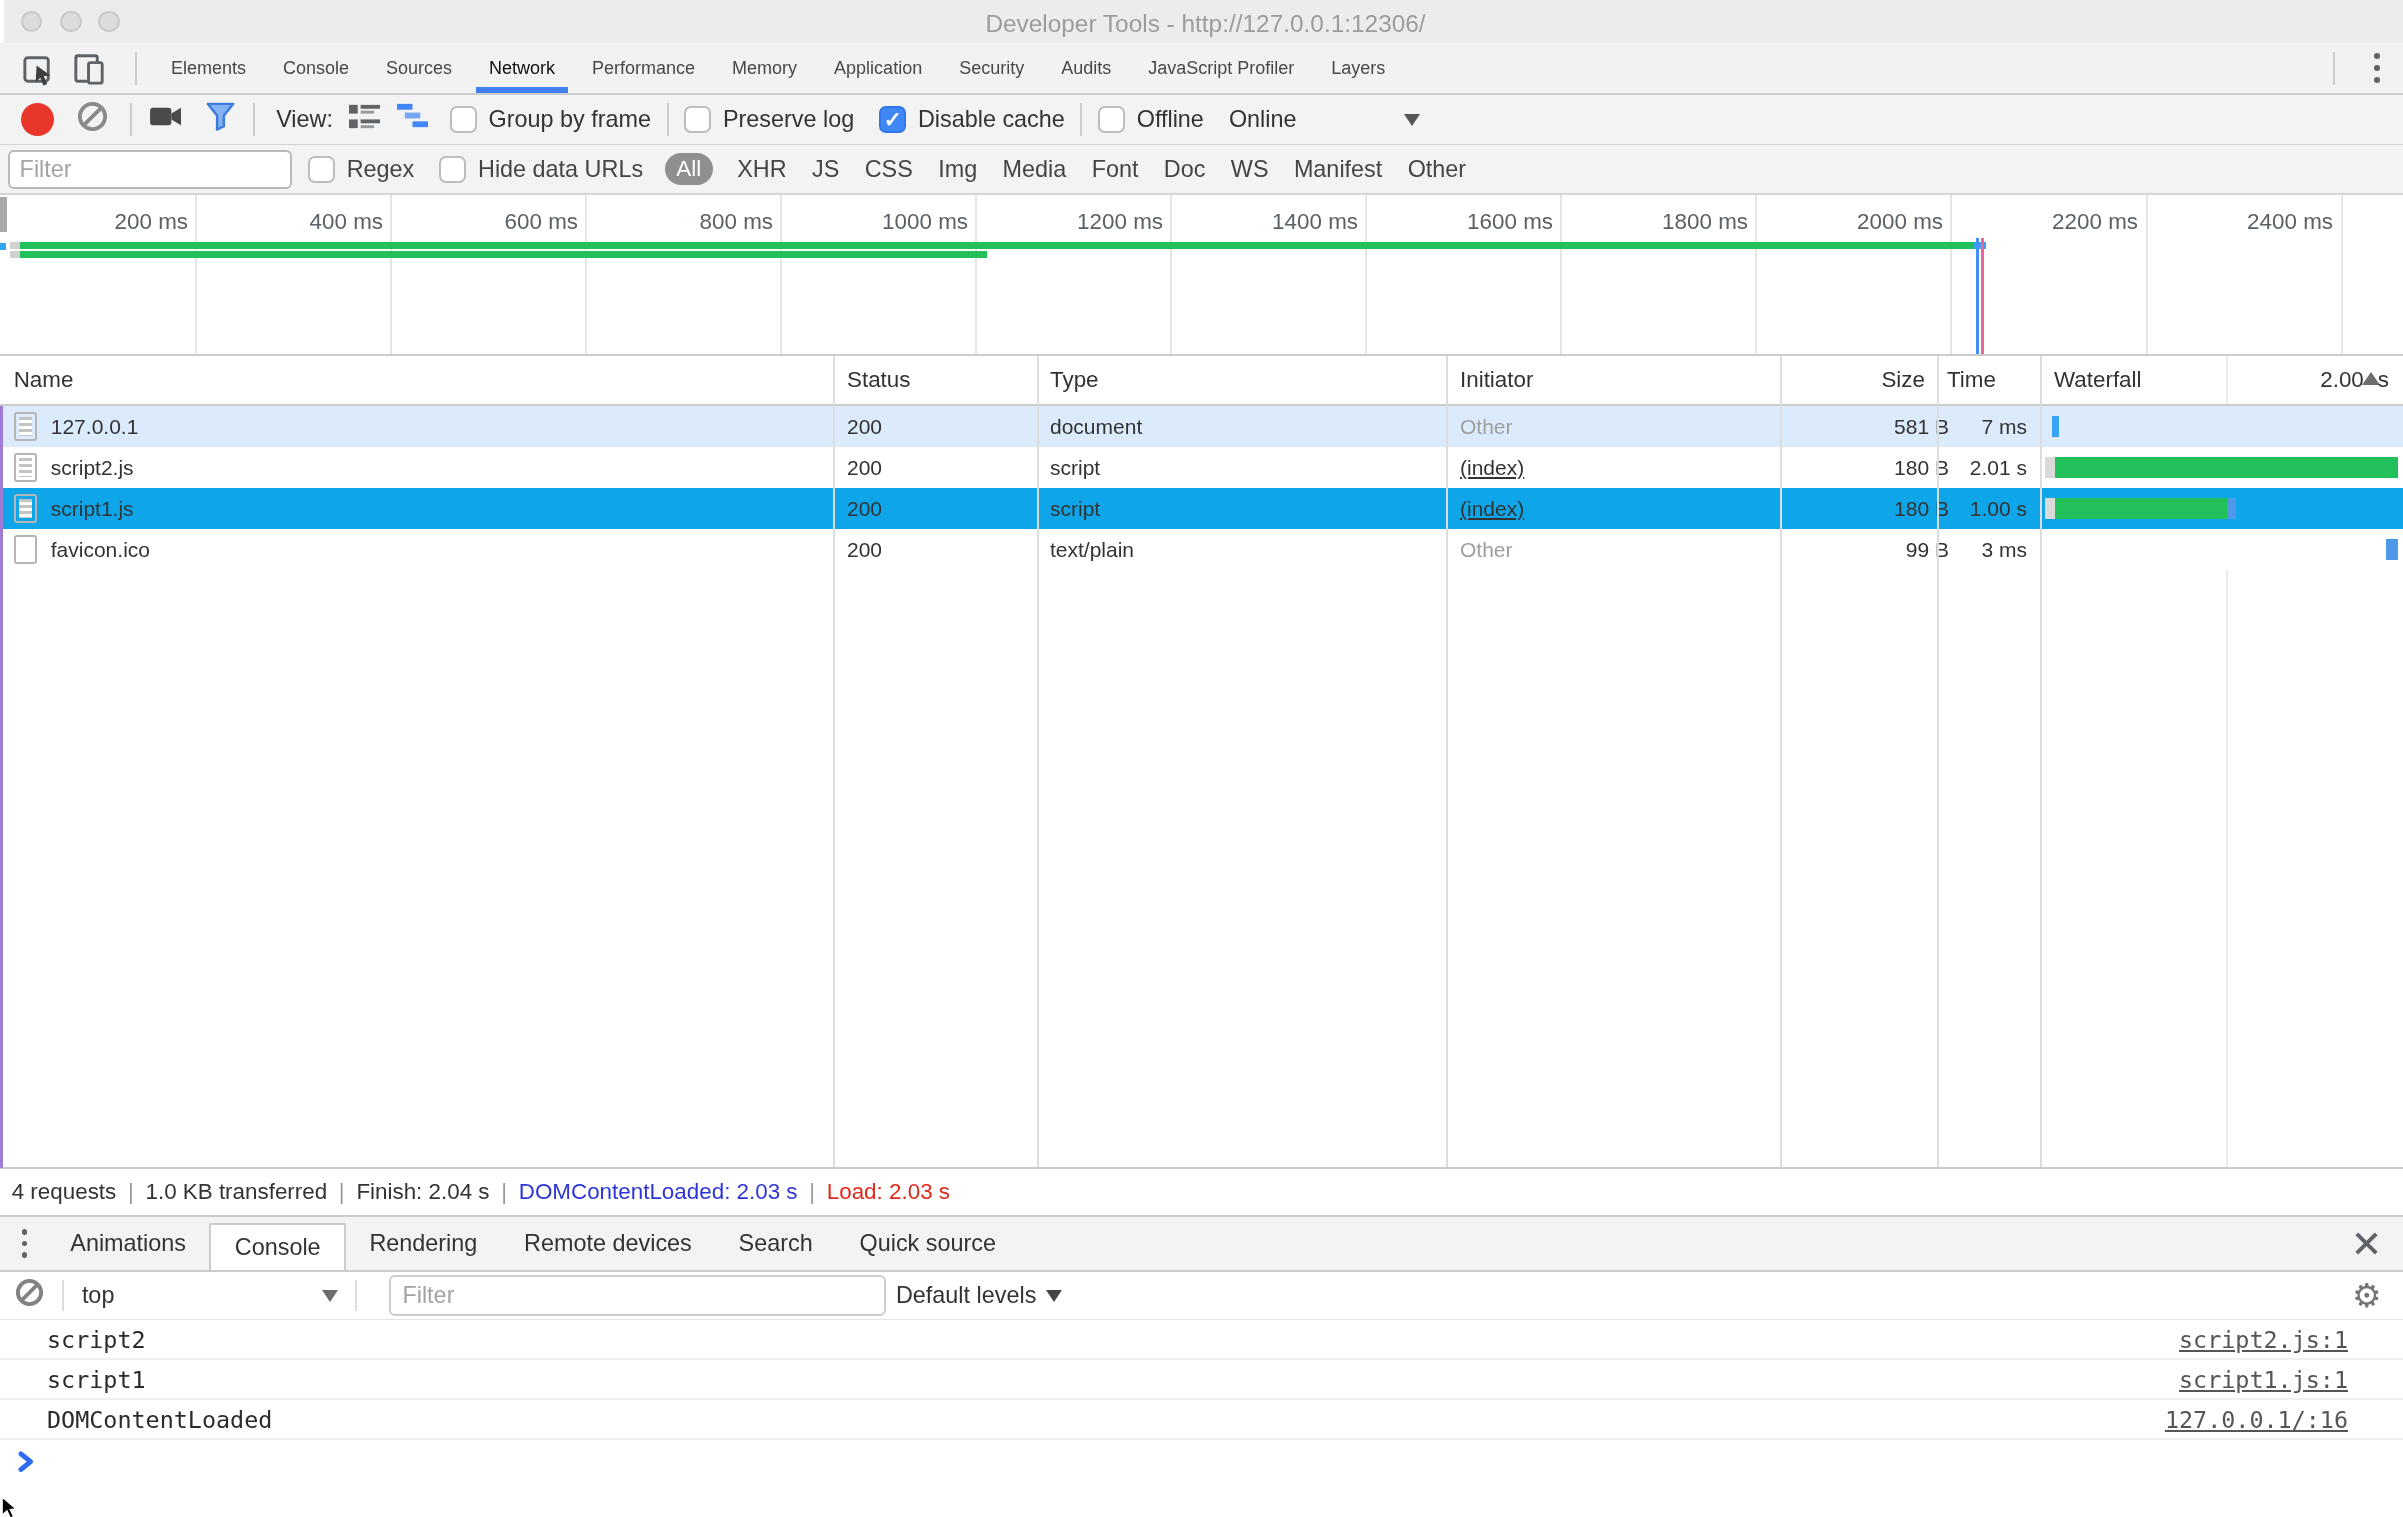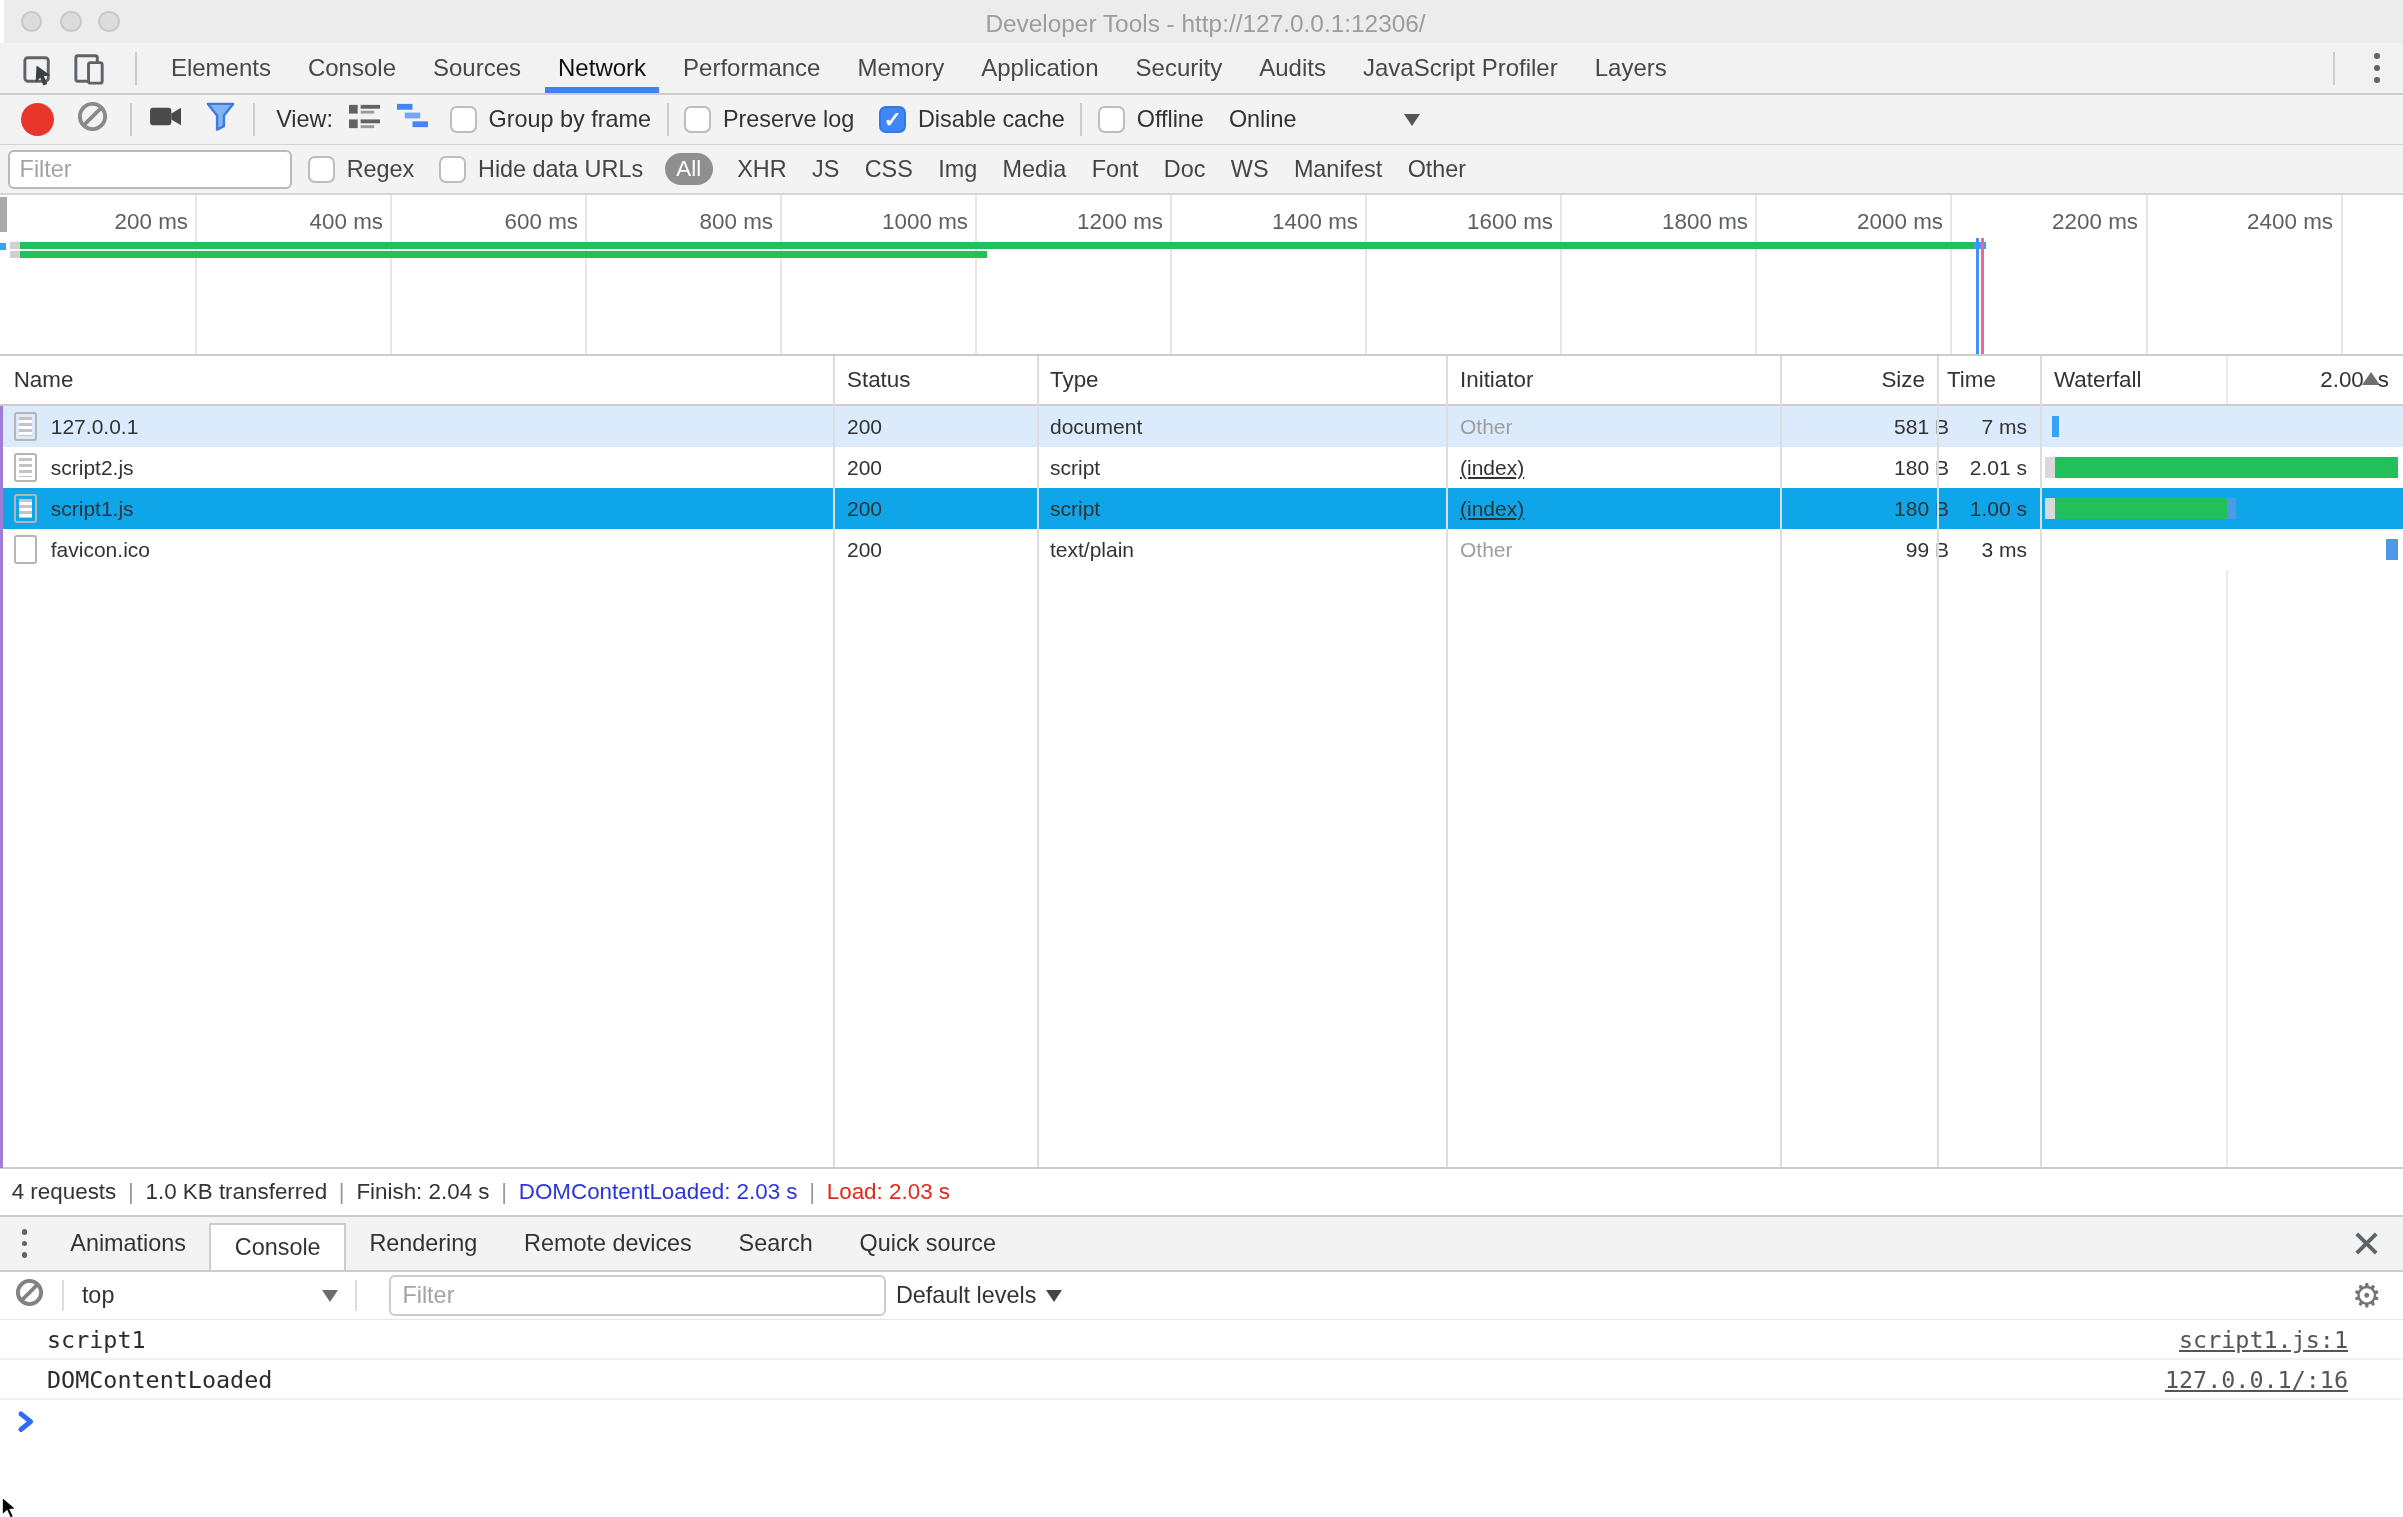--- a/index.html
+++ b/index.html
@@ -14,21 +14,21 @@
            background:#dcdcdc;border:2px solid #c8c8c8;box-sizing:border-box;}
   .t1{left:16.6px;} .t2{left:56px;} .t3{left:94px;}
   .title-text{position:absolute;left:0;right:0;top:0;height:43px;line-height:47px;
               text-align:center;font-size:24.4px;color:#9c9c9c;}
 
   
   .tabbar{position:absolute;left:0;top:43px;width:2403px;height:52px;background:#f2f2f2;
           border-bottom:2px solid #ccc;box-sizing:border-box;display:flex;align-items:center;}
   .tb-icons{display:flex;align-items:center;padding-left:17.6px;flex:none;}
   .tb-icon{width:43px;height:43px;display:flex;align-items:center;justify-content:center;margin-right:7.8px;}
-  .main-tab{position:relative;padding:0 18.5px;font-size:24px;color:#484848;height:50px;
+  .main-tab{position:relative;padding:0 18.5px;font-size:18px;color:#484848;height:50px;
             line-height:50px;flex:none;}
   .main-tab.sel{color:#101010;}
   .main-tab.sel::after{content:"";position:absolute;left:5.9px;right:5.9px;bottom:0;height:5.9px;background:#4080ef;}
   .tab-spacer{flex:1;}
   .kebab{display:flex;flex-direction:column;gap:5.9px;padding:0 23.4px;}
   .kebab i{width:5.9px;height:5.9px;border-radius:50%;background:#5f6368;}
 
   
   .net-toolbar{position:absolute;left:0;top:95px;width:2403px;height:51px;background:#f3f3f3;
                border-bottom:2px solid #d4d4d4;box-sizing:border-box;display:flex;align-items:center;
@@ -417,20 +417,24 @@
   <input class="console-filter" placeholder="Filter" style="">
   <span style="display:flex;align-items:center;">
     <span>Default levels</span>
     <span class="dd-arrow" style="margin-left:9.8px;border-top-color:#444;"></span>
   </span>
   <span class="gear">⚙</span>
 </div>
 
 <div class="console-area">
   <div class="cmsg">
+    <span class="mtext">script2</span>
+    <a class="msrc">script2.js:1</a>
+  </div>
+  <div class="cmsg">
     <span class="mtext">script1</span>
     <a class="msrc">script1.js:1</a>
   </div>
   <div class="cmsg">
     <span class="mtext">DOMContentLoaded</span>
     <a class="msrc">127.0.0.1/:16</a>
   </div>
   <div class="prompt-row">
     <span class="prompt-ch">
       <svg width="19.5" height="23.4" viewBox="0 0 20 24">

